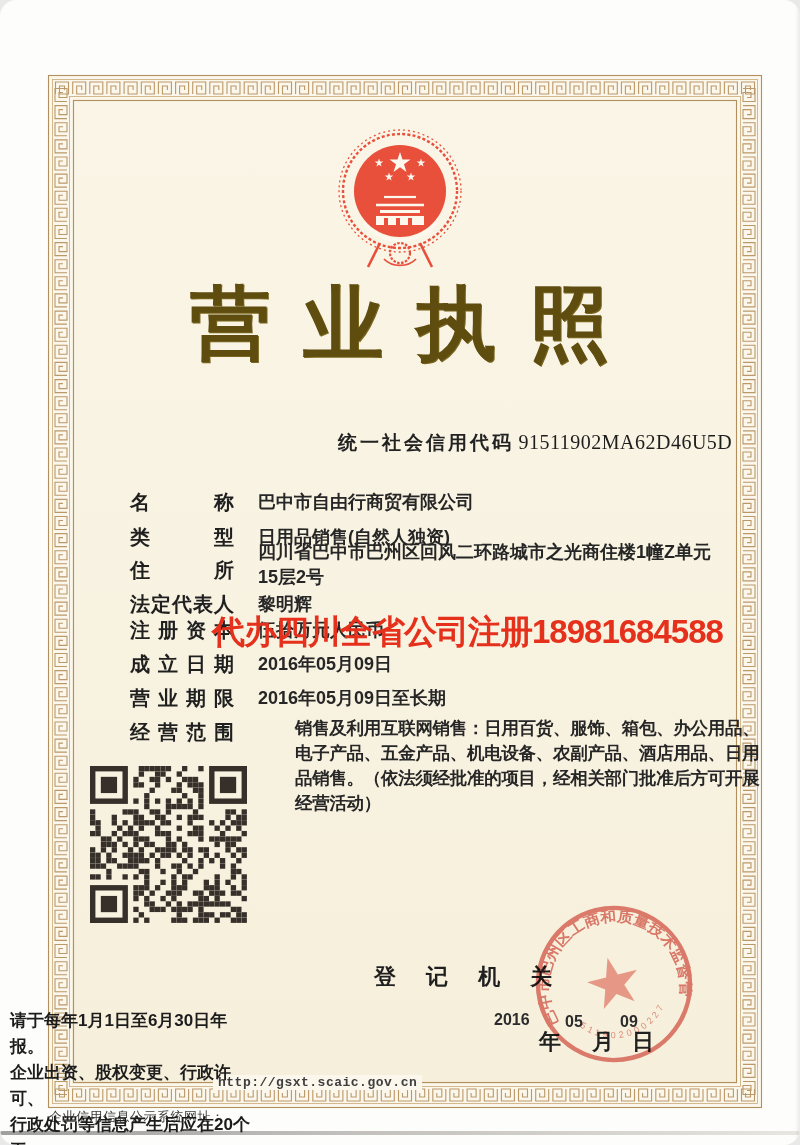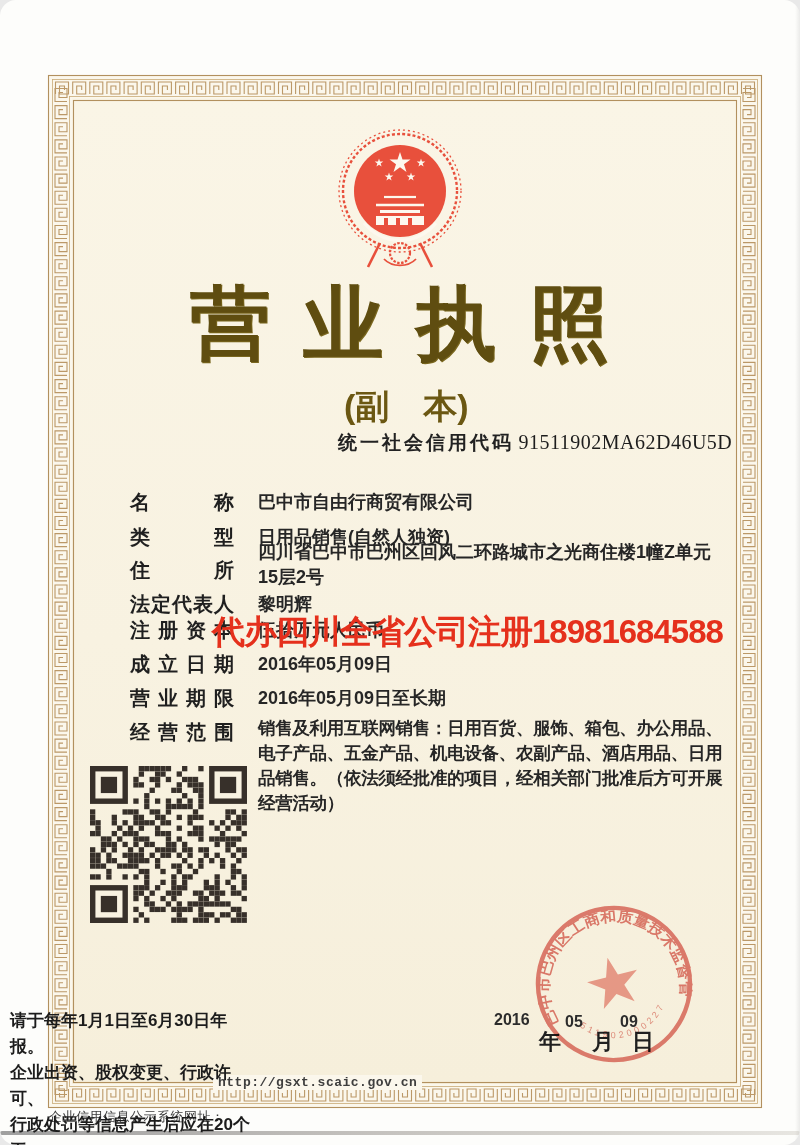--- a/index.html
+++ b/index.html
@@ -14,21 +14,21 @@
     color:#5f4d10;letter-spacing:33px;white-space:nowrap;line-height:1;
     text-shadow:1px 1px 0 #7a671f;}
   .subtitle{position:absolute;left:344px;top:384px;font-size:34px;font-weight:bold;color:#6b5712;white-space:nowrap;}
   .credit-line{position:absolute;left:338px;top:430px;white-space:nowrap;}
   .credit-label{font-size:19px;font-weight:bold;color:#222;letter-spacing:3px;}
   .credit-code{font-size:20px;color:#1d1d1d;font-family:"Liberation Serif",serif;letter-spacing:0.5px;}
   .frow{position:absolute;left:130px;}
   .flabel{position:absolute;left:0;top:0;width:104px;font-size:20px;font-weight:bold;color:#1f1f1f;
     text-align:justify;text-align-last:justify;line-height:1.2;}
   .fvalue{position:absolute;left:128px;top:0;width:468px;font-size:18px;font-weight:600;color:#262626;line-height:25px;}
-  .fvalue.small{font-size:17.5px;letter-spacing:-0.3px;}
+  .fvalue.small{font-size:17.5px;letter-spacing:-0.3px;margin-left:37px;}
   .watermark{position:absolute;left:212px;top:610px;font-size:33px;font-weight:600;color:#e5301c;
     white-space:nowrap;letter-spacing:-1px;z-index:30;}
   .qr{position:absolute;left:90px;top:766px;}
   .reg-label{position:absolute;left:374px;top:962px;font-size:22px;font-weight:bold;color:#1f1f1f;letter-spacing:12px;white-space:nowrap;}
   .seal{position:absolute;left:528px;top:898px;mix-blend-mode:multiply;z-index:20;}
   .dnum{position:absolute;font-size:16px;font-weight:600;color:#2c2c2c;}
   .dchar{position:absolute;font-size:22px;font-weight:bold;color:#1f1f1f;}
   .note{position:absolute;left:10px;top:1008px;width:250px;font-size:17px;font-weight:600;color:#1c1c1c;line-height:26px;z-index:25;}
   .url{position:absolute;left:213px;top:1075px;font-size:13px;font-weight:bold;color:#3e3e3e;
     font-family:"Liberation Mono",monospace;letter-spacing:0.5px;background:#fbf7ec;padding:0 5px;z-index:24;}
@@ -269,21 +269,20 @@
       <rect x="50" y="91" width="4" height="7" fill="#e8503c"></rect>
       <rect x="62" y="91" width="4" height="7" fill="#e8503c"></rect>
       <rect x="74" y="91" width="4" height="7" fill="#e8503c"></rect>
       <path d="M30,96 A46,46 0 0 0 102,96" stroke="#fdf8ee" stroke-width="3" fill="none"></path>
       <circle cx="66" cy="126" r="10" fill="none" stroke="#e8503c" stroke-width="2.2" stroke-dasharray="2.5 1.5"></circle>
       <path d="M46,116 L34,140 M86,116 L98,140" stroke="#e8503c" stroke-width="2.6" fill="none"></path>
       <path d="M50,132 A20,16 0 0 0 82,132" stroke="#e8503c" stroke-width="1.8" fill="none"></path>
     </svg>
 
   <div class="title" id="title-el">营业执照</div>
-  <div class="subtitle">(副　本)</div>
 
   <div class="credit-line">
     <span class="credit-label">统一社会信用代码</span>
     <span class="credit-code">91511902MA62D46U5D</span>
   </div>
 
   <div class="frow" style="top:490px;">
     <div class="flabel">名称</div>
     <div class="fvalue">巴中市自由行商贸有限公司</div>
   </div>
@@ -629,20 +628,21 @@
       <rect x="5.413793103448276" y="5.413793103448276" width="27.06896551724138" height="27.06896551724138" fill="#f8f2e1"></rect>
       <rect x="10.827586206896552" y="10.827586206896552" width="16.241379310344826" height="16.241379310344826" fill="#37302a"></rect>
       <rect x="119.10344827586206" y="0" width="37.89655172413793" height="37.89655172413793" fill="#37302a"></rect>
       <rect x="124.51724137931035" y="5.413793103448276" width="27.06896551724138" height="27.06896551724138" fill="#f8f2e1"></rect>
       <rect x="129.9310344827586" y="10.827586206896552" width="16.241379310344826" height="16.241379310344826" fill="#37302a"></rect>
       <rect x="0" y="119.10344827586206" width="37.89655172413793" height="37.89655172413793" fill="#37302a"></rect>
       <rect x="5.413793103448276" y="124.51724137931035" width="27.06896551724138" height="27.06896551724138" fill="#f8f2e1"></rect>
       <rect x="10.827586206896552" y="129.9310344827586" width="16.241379310344826" height="16.241379310344826" fill="#37302a"></rect>
     </svg>
 
+  <div class="reg-label">登 记 机 关</div>
 
   <svg class="seal" id="seal-svg" width="172" height="172" viewBox="0 0 172 172">
     <g transform="rotate(-14 86 86)" opacity="0.88">
       <circle cx="86" cy="86" r="76" fill="none" stroke="#df7169" stroke-width="4.5"></circle>
       <polygon points="86.0,59.0 92.1,77.7 111.7,77.7 95.8,89.2 101.9,107.8 86.0,96.3 70.1,107.8 76.2,89.2 60.3,77.7 79.9,77.7" fill="#ec968d"></polygon>
       <defs>
         <path id="sealArc" d="M 24,112 A 66,66 0 1 1 148,112" fill="none"></path>
         <path id="sealSer" d="M 40,116 A 56,56 0 0 0 132,116" fill="none"></path>
       </defs>
       <text font-size="14.5" fill="#dd6e66" font-weight="bold">

